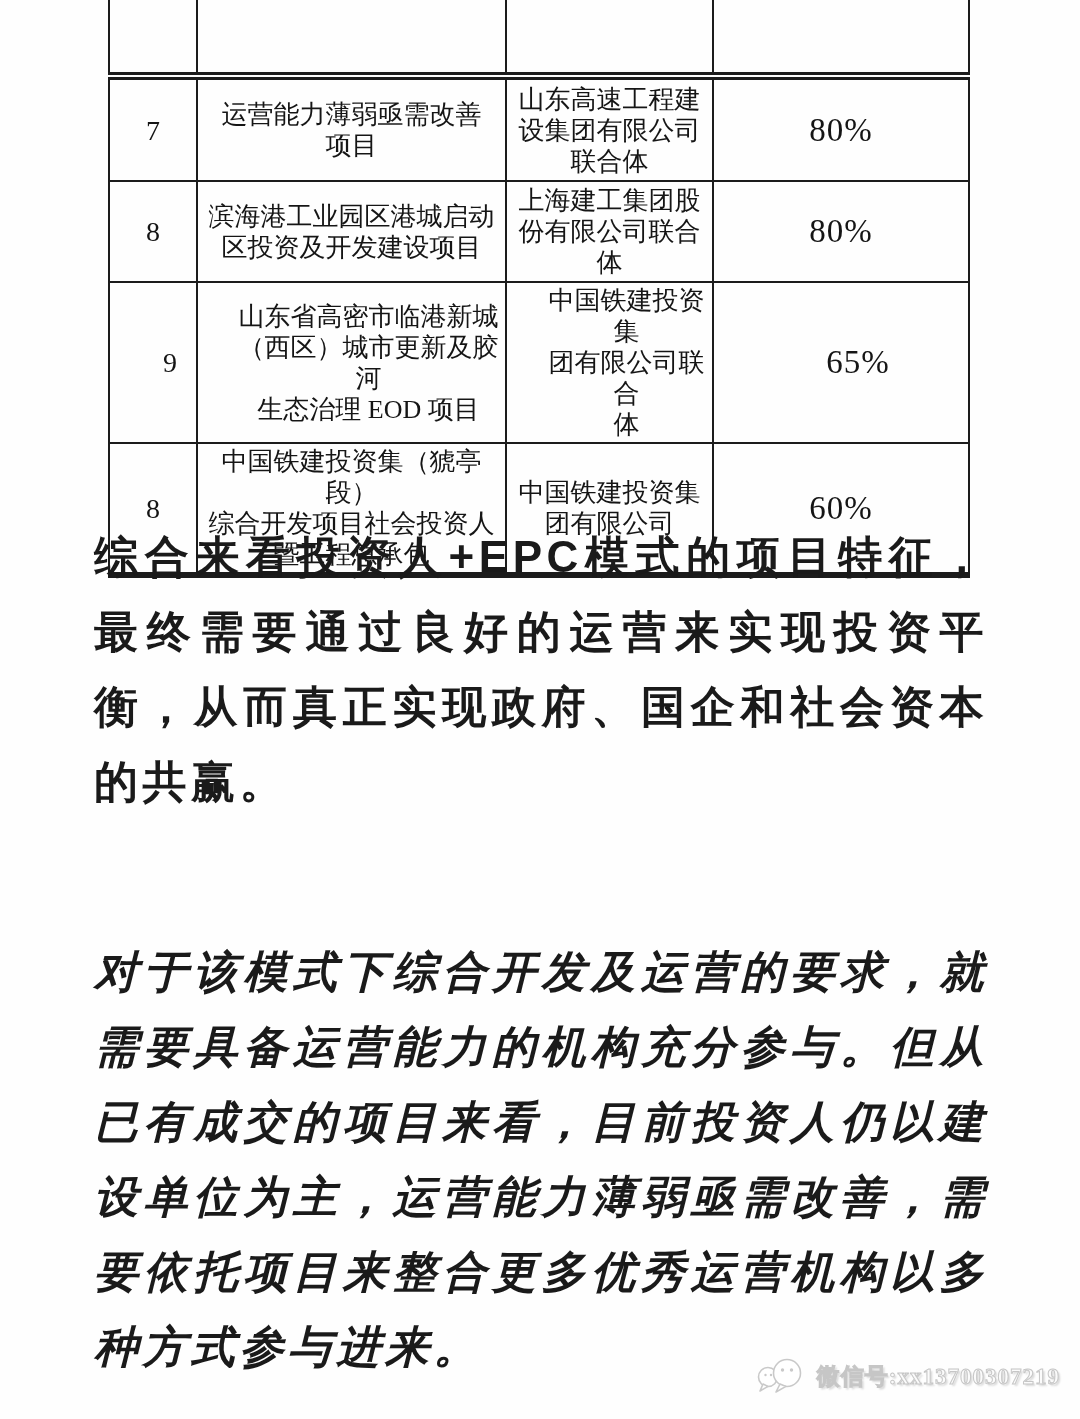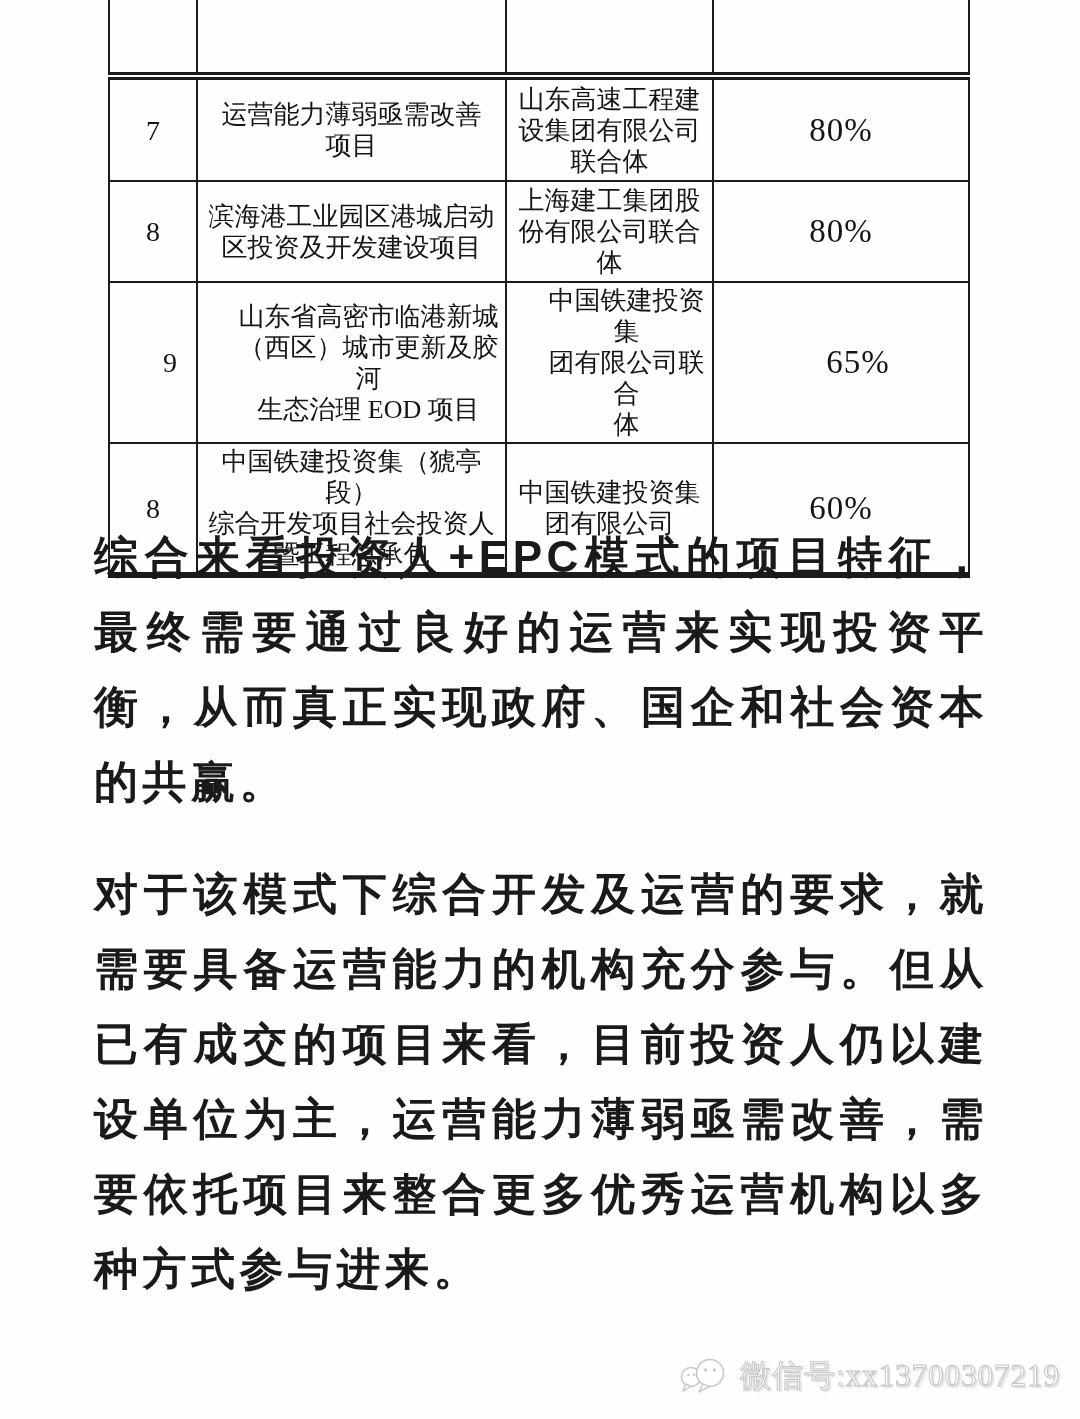--- a/index.html
+++ b/index.html
@@ -39,31 +39,31 @@
 
   
   .para {
     position:absolute; left:94px; width:894px; margin:0;
     font-family:"Liberation Sans", sans-serif;
     font-weight:600; font-size:44px; line-height:75px;
     letter-spacing:4.5px; color:#1a1a1a;
     text-align:justify; text-justify:inter-ideograph;
   }
   .para-1 { top:519px; }
-  .para-2 { top:856px; }
+  .para-2 { top:934px;font-style:italic; }
 
   
   .watermark {
     position:absolute; top:1350px; right:20px; height:52px;
     display:flex; align-items:center; gap:10px;
   }
   .wm-icon { width:52px; height:46px; }
   .wm-text {
     font-family:"Liberation Serif", serif;
-    font-size:31px; font-weight:normal; letter-spacing:1px;
+    font-size:23px; font-weight:bold; letter-spacing:1px;
     color:#fbfbfb;
     -webkit-text-stroke:1px #c6c6c6;
     text-shadow:2px 2px 2px #d9d9d9;
     white-space:nowrap;
   }
 </style>
 </head>
 <body>
 
 <div class="page">

